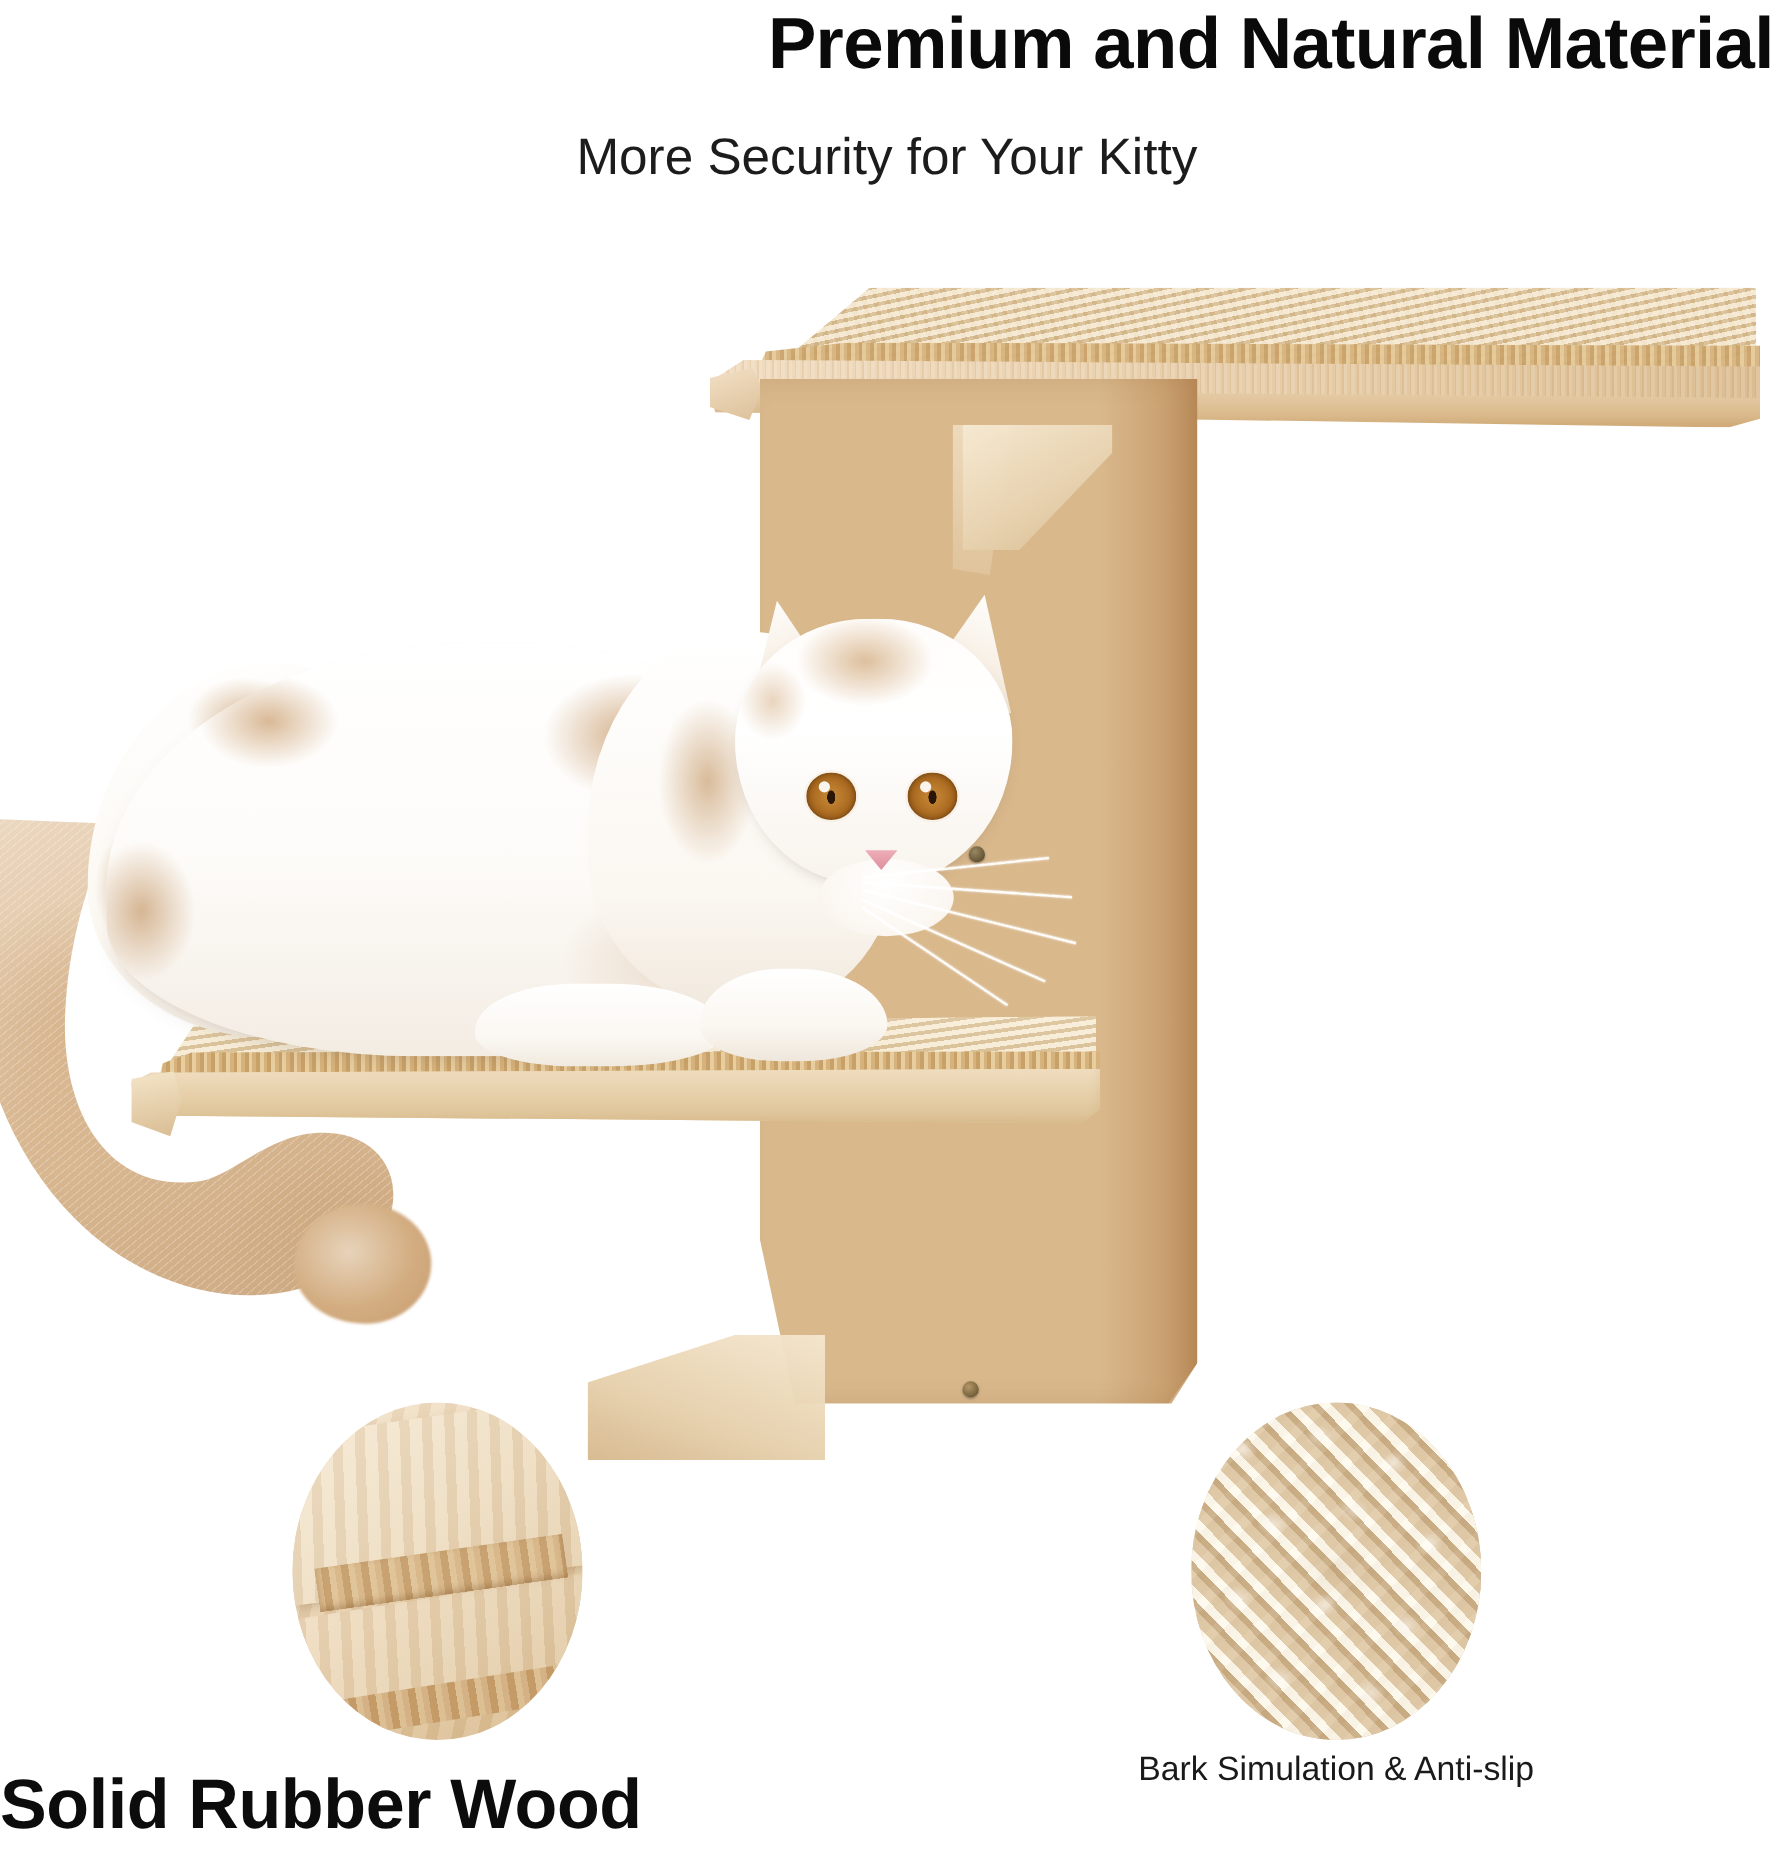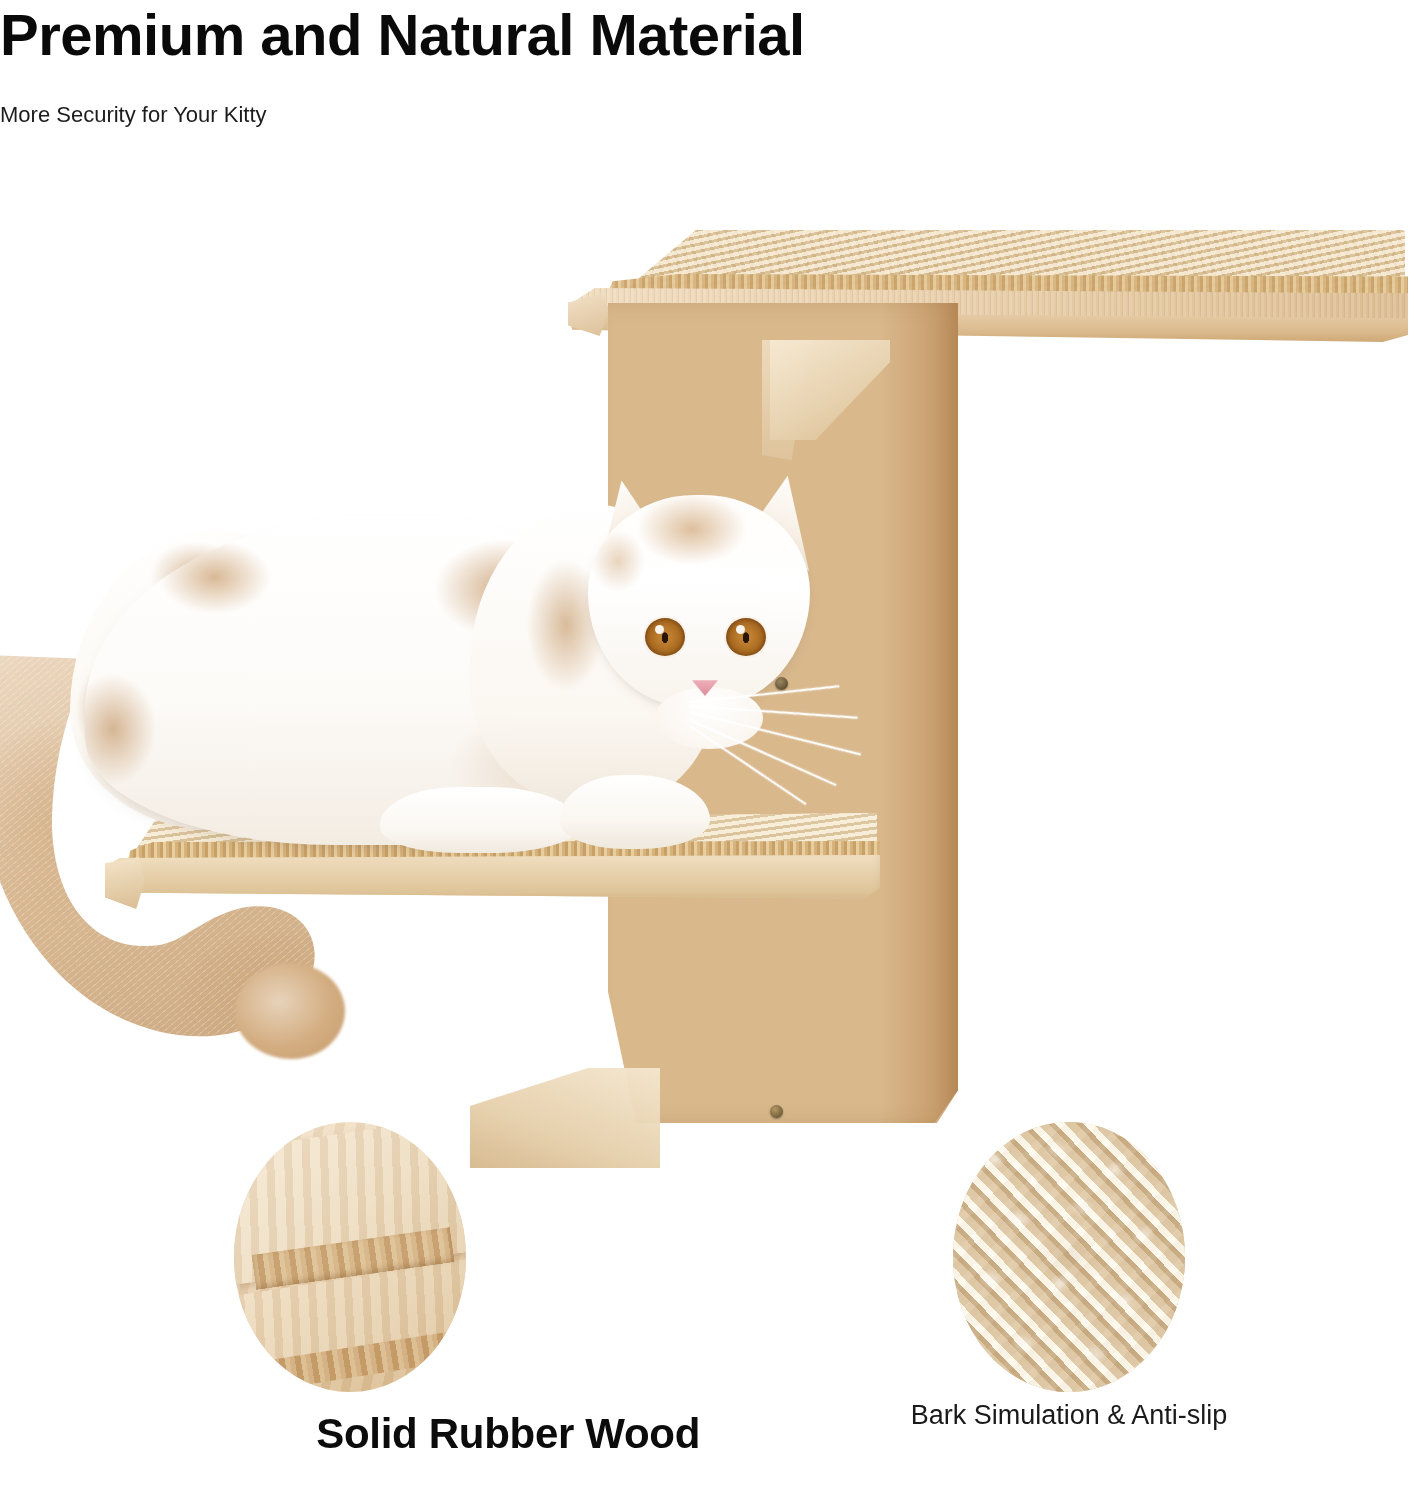--- a/index.html
+++ b/index.html
@@ -6,26 +6,26 @@
   html,body { background:#ffffff; }
   body {
     width:1419px; height:1500px; position:relative; overflow:hidden;
     font-family:"Liberation Sans","DejaVu Sans",sans-serif;
     color:#111111;
   }
 
   
   .headline {
     position:absolute; left:0; top:4px; width:1419px;
-    text-align:left; font-size:58px; font-weight:bold;
+    text-align:right; font-size:58px; font-weight:bold;
     letter-spacing:-0.5px; color:#0a0a0a; line-height:1.08;
   }
   .subhead {
     position:absolute; left:0; top:102px; width:1419px;
-    font-size:22px; font-weight:400;
+    text-align:center; font-size:41px; font-weight:400;
     color:#1c1c1c; letter-spacing:0px;
   }
 
   
   .hero { position:absolute; left:0; top:175px; width:1419px; height:935px; }
 
   
   .wood-light { background:
       repeating-linear-gradient(90deg,
         rgba(255,255,255,0.00) 0px, rgba(255,255,255,0.00) 2px,
@@ -346,22 +346,22 @@
       radial-gradient(ellipse 17px 14px at 82% 42%, rgba(255,255,255,.45), rgba(255,255,255,0) 70%),
       radial-gradient(ellipse 17px 14px at 16% 58%, rgba(255,255,255,.45), rgba(255,255,255,0) 70%),
       radial-gradient(ellipse 17px 14px at 46% 60%, rgba(255,255,255,.5), rgba(255,255,255,0) 70%),
       radial-gradient(ellipse 17px 14px at 74% 66%, rgba(255,255,255,.45), rgba(255,255,255,0) 70%),
       radial-gradient(ellipse 17px 14px at 30% 82%, rgba(255,255,255,.45), rgba(255,255,255,0) 70%),
       radial-gradient(ellipse 17px 14px at 62% 86%, rgba(255,255,255,.45), rgba(255,255,255,0) 70%),
       radial-gradient(ellipse 40px 30px at 50% 50%, rgba(150,115,70,.10), rgba(150,115,70,0) 80%);
   }
 
   .feat-title {
-    margin-top:18px; text-align:right;
-    font-size:42px; font-weight:bold; color:#0c0c0c; letter-spacing:-0.3px;
+    margin-top:18px; text-align:left;
+    font-size:56px; font-weight:bold; color:#0c0c0c; letter-spacing:-0.3px;
   }
   .feat-sub {
     margin-top:8px; text-align:center;
     font-size:27px; font-weight:400; color:#1a1a1a;
   }
 </style>
 </head>
 <body>
 
 <div class="headline">Premium and Natural Material</div>

